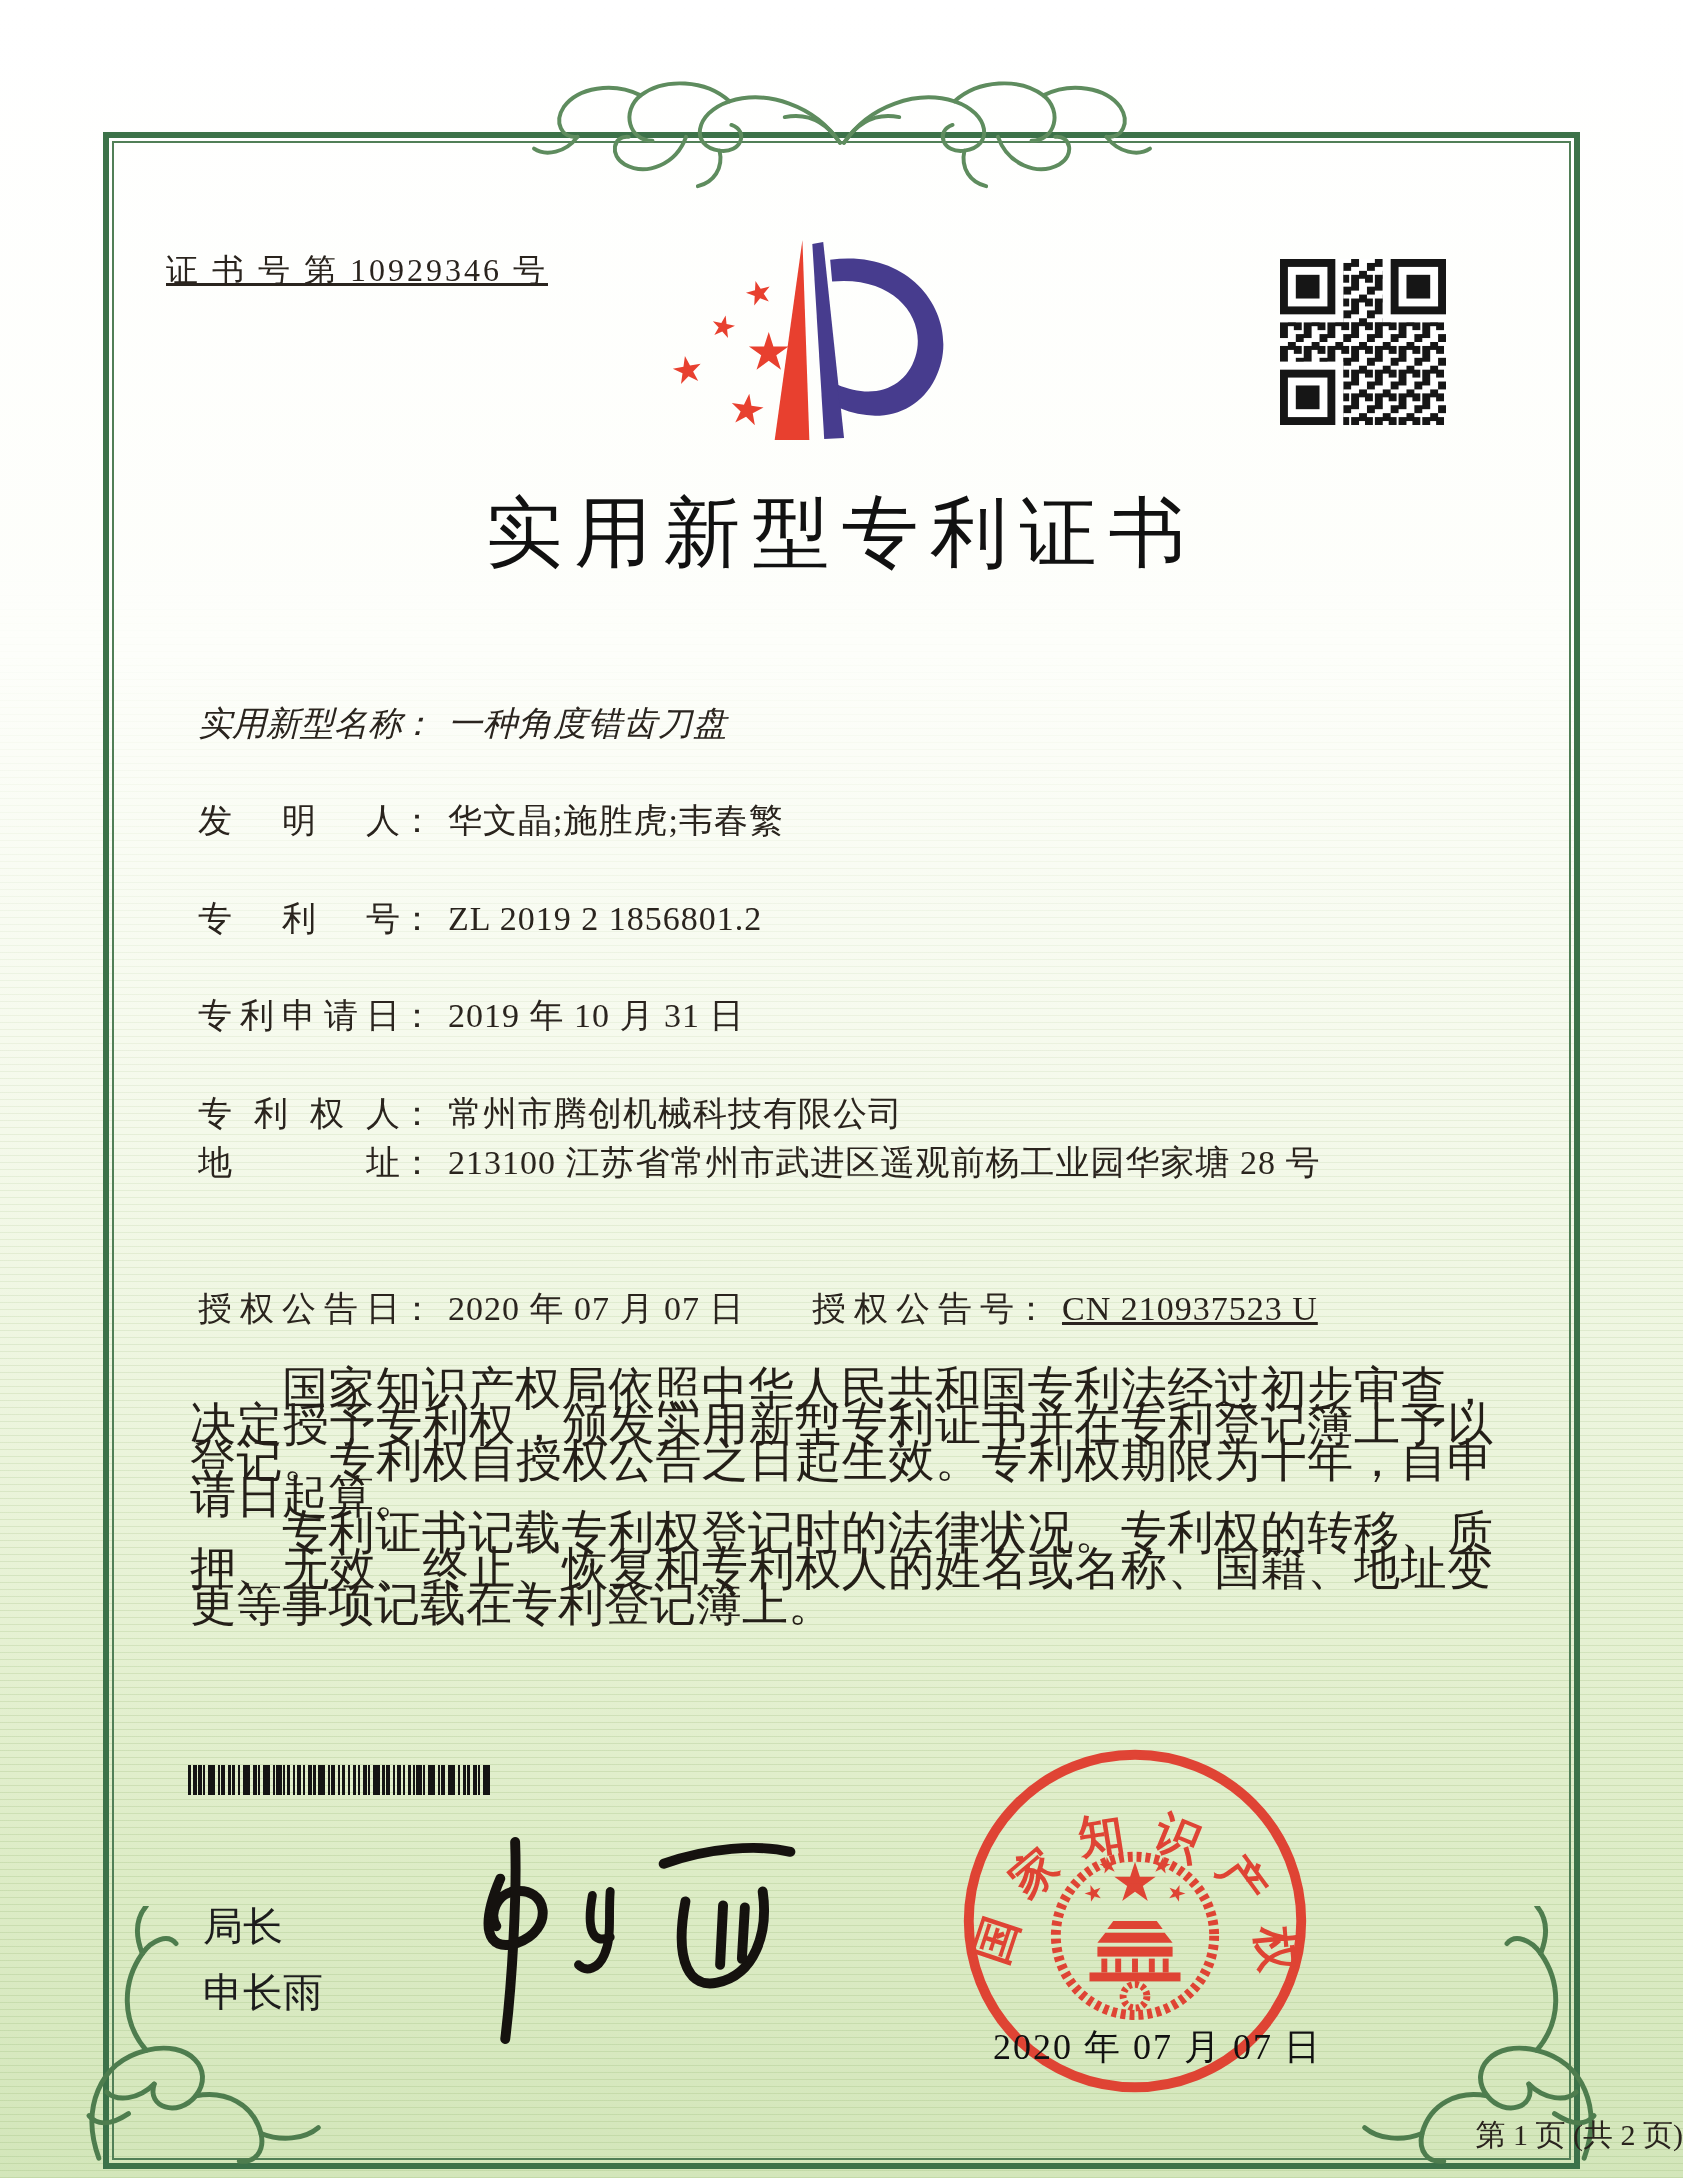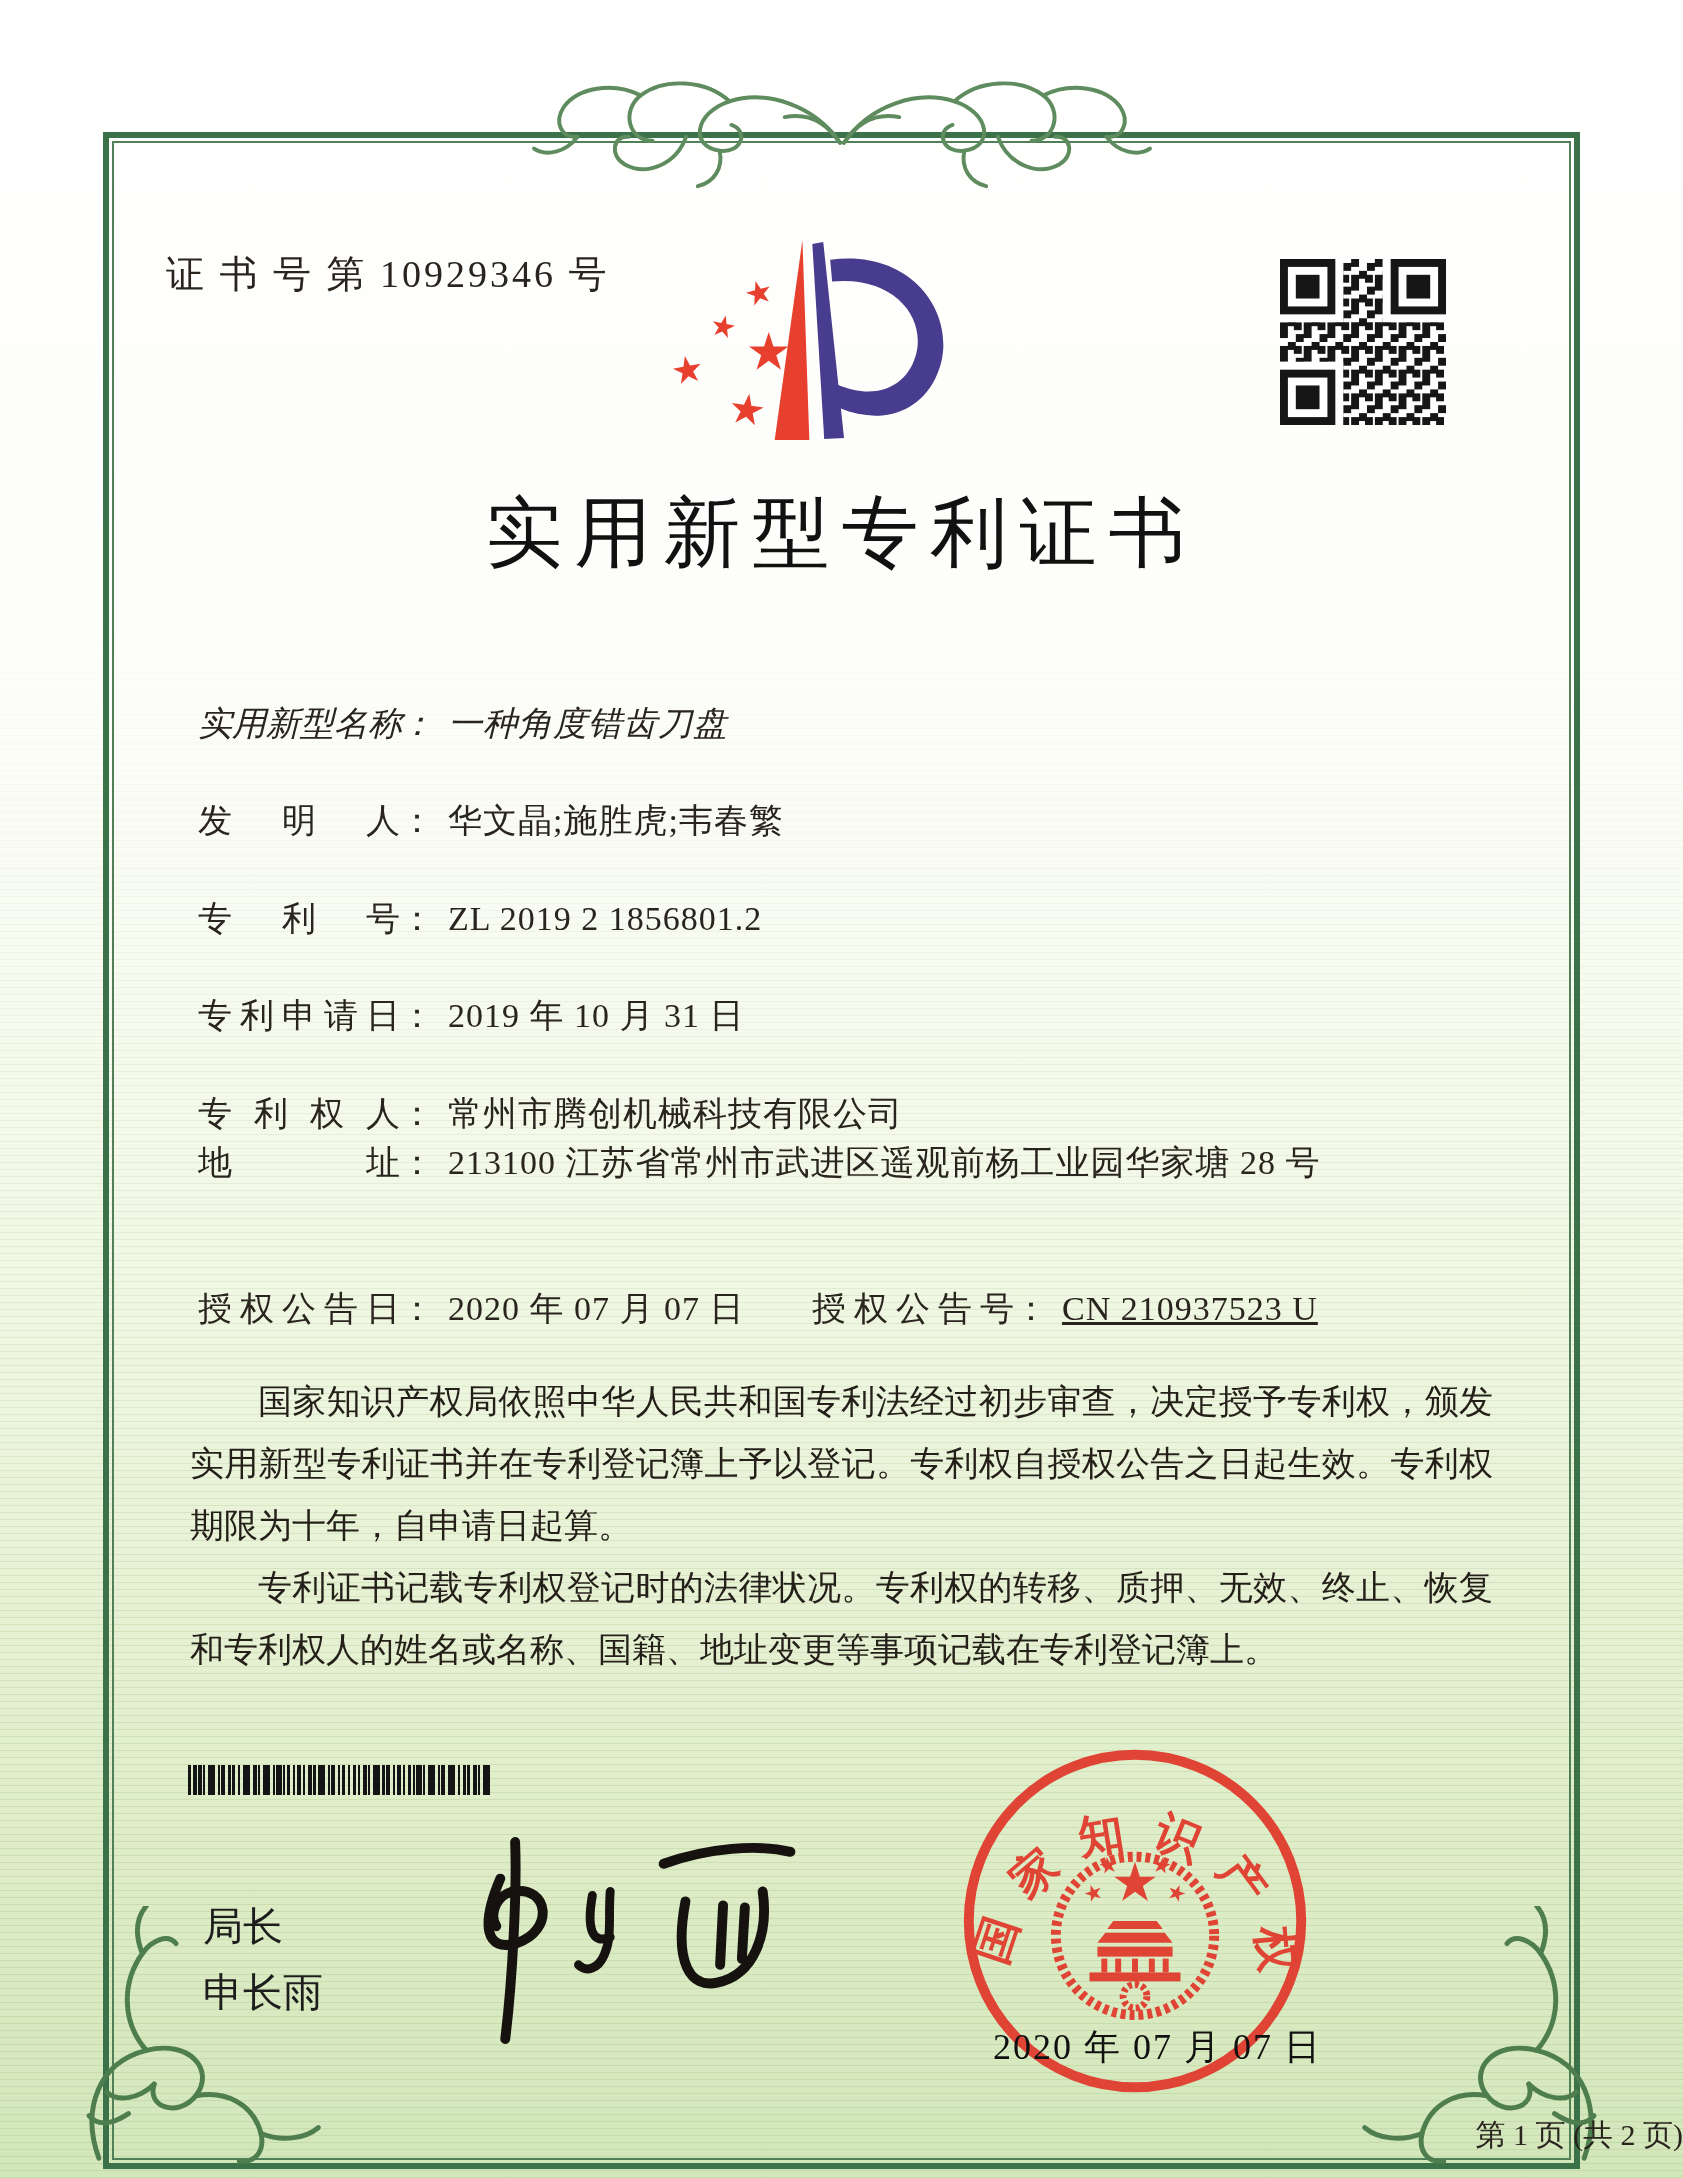--- a/index.html
+++ b/index.html
@@ -20,35 +20,35 @@
             mask-image:linear-gradient(180deg, transparent 0 26%, rgba(0,0,0,.55) 50%, #000 80%);
   }
   
   .frame{
     position:absolute; left:103px; top:132px; width:1477px; height:2037px;
     border:6px solid #3c7249; box-sizing:border-box;
   }
   .frame::after{
     content:""; position:absolute; inset:3px; border:2px solid #517f57;
   }
-  .cert-no{left:166px; top:249px; font-size:38px; letter-spacing:3px; color:#2a241e;}
+  .cert-no{left:166px; top:249px; font-size:32px; letter-spacing:3px; color:#2a241e;text-decoration:underline;}
   .title{
     left:0; top:482px; width:100%; text-align:center;
     font-size:77px; font-weight:normal; letter-spacing:12px; color:#111;
   }
   .frow{left:198px; width:1317px; font-size:34px; color:#2a241e; white-space:nowrap;}
   .flabel{
     display:inline-block; width:202px; text-align:justify; text-align-last:justify;
     vertical-align:bottom;
   }
   .fcolon{display:inline-block;}
   .fvalue{margin-left:14px; letter-spacing:1px;}
   .grant-no-group{position:absolute; left:614px; top:0;text-decoration:underline;}
   .bodytext{
-    left:190px; top:1371px; width:1303px; font-size:34px; line-height:62px;
+    left:190px; top:1371px; width:1303px; font-size:46px; line-height:36px;
     text-align:justify; color:#241f18;
   }
   .bodytext p{margin:0; text-indent:2em;}
   .barcode{
     left:188px; top:1765px; width:303px; height:30px;
     background-image:
       repeating-linear-gradient(90deg,#141414 0 2px,transparent 2px 5px),
       repeating-linear-gradient(90deg,#141414 0 3px,transparent 3px 11px),
       repeating-linear-gradient(90deg,transparent 0 7px,#141414 7px 9px,transparent 9px 17px);
   }

